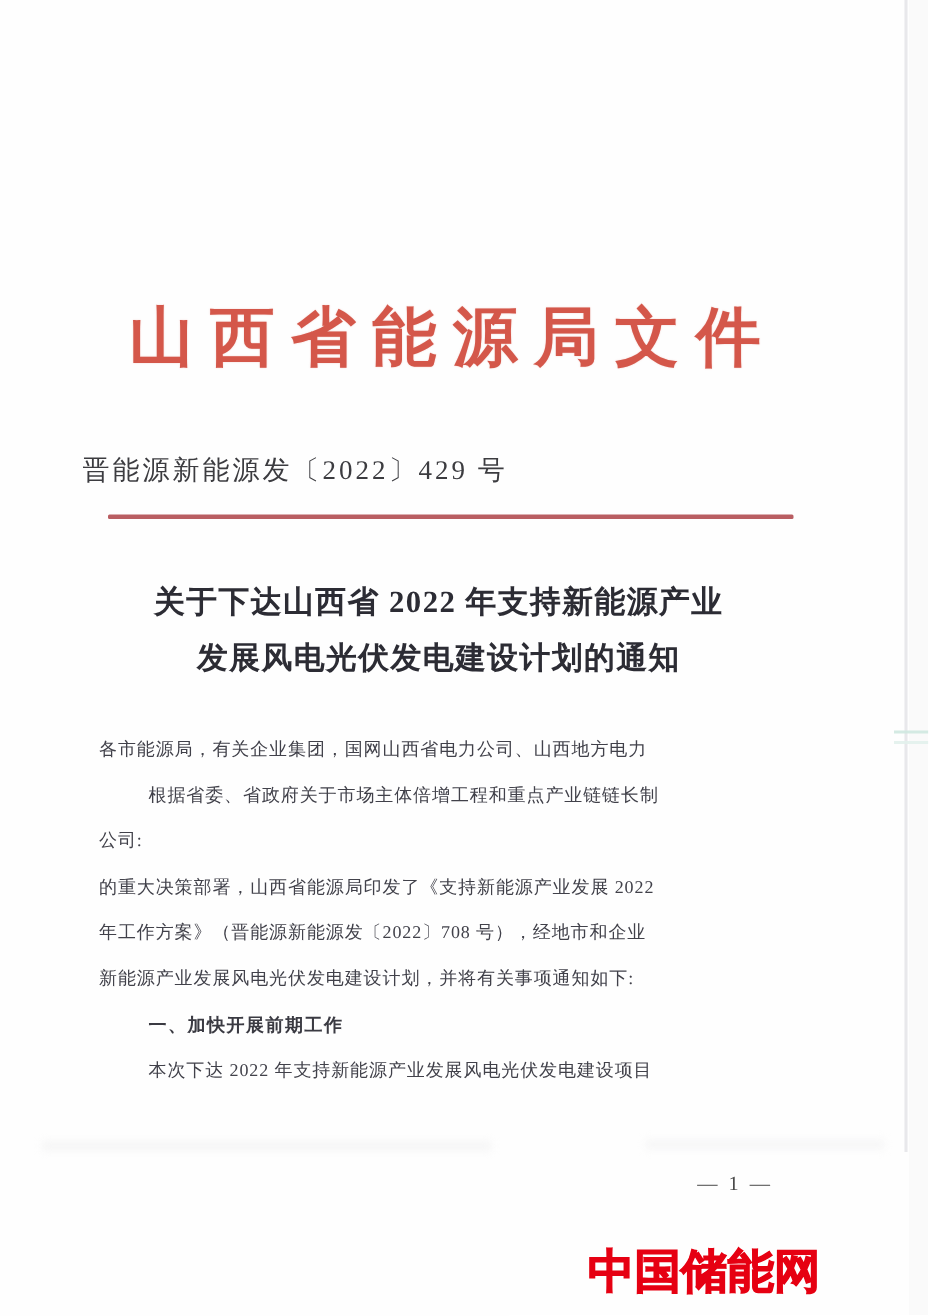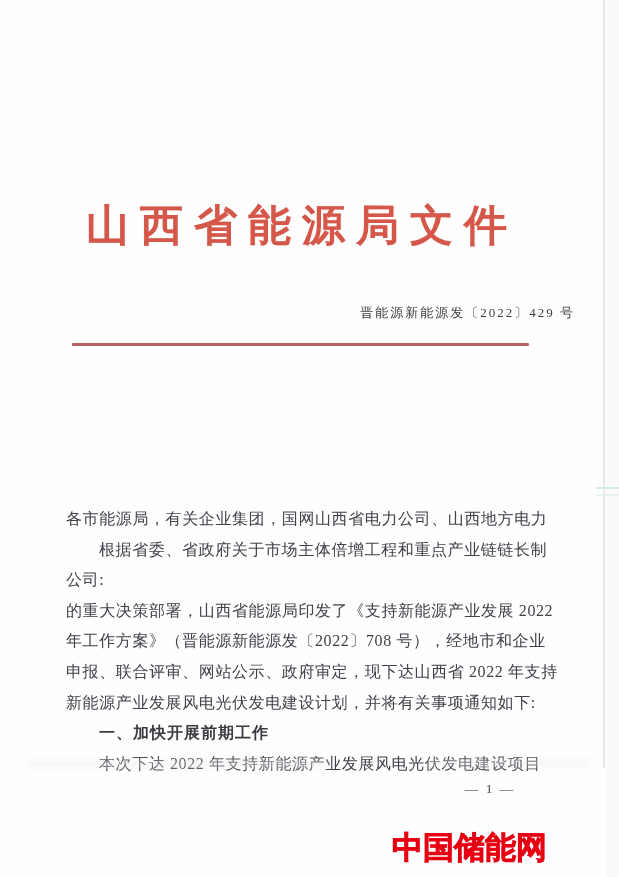--- a/index.html
+++ b/index.html
@@ -17,41 +17,41 @@
     font-size:43px;font-weight:bold;
     color:#d4574a;
     letter-spacing:11px;
     line-height:64px;
     text-shadow:0 0 1px rgba(212,87,74,.35);
     white-space:nowrap;
   }
   
   .doc-number{
     position:absolute;top:301px;left:55px;width:520px;
-    text-align:right;
-    font-size:13px;color:#3c3c40;
+    text-align:left;
+    font-size:18px;color:#3c3c40;
     letter-spacing:2px;line-height:24px;
     white-space:nowrap;
   }
   
   .red-rule{
     position:absolute;top:343px;left:72px;width:457px;height:2.5px;
     background:#b95e62;border-radius:1px;
   }
   
   .doc-title{
     position:absolute;top:384px;left:40px;width:505px;
     text-align:center;
     font-size:20.5px;font-weight:bold;color:#2c2c34;
     line-height:37px;letter-spacing:1px;
   }
   
   .body-block{
-    position:absolute;top:504px;left:66px;width:496px;
-    font-size:16px;color:#41414a;
+    position:absolute;top:484px;left:66px;width:496px;
+    font-size:12px;color:#41414a;
     line-height:30.6px;letter-spacing:0.6px;
   }
   .line{white-space:nowrap;}
   .indent{text-indent:33px;}
   .bold-sans{
     font-family:"Liberation Sans","DejaVu Sans",sans-serif;
     font-weight:bold;color:#3a3a42;letter-spacing:1px;
   }
   
   .page-number{
@@ -105,29 +105,30 @@
 
 <div class="page">
 
   <div class="red-header">山西省能源局文件</div>
 
   <div class="doc-number">晋能源新能源发〔2022〕429 号</div>
 
   <div class="red-rule"></div>
 
   <div class="doc-title">
+    <div>关于下达山西省 2022 年支持新能源产业</div>
+    <div>发展风电光伏发电建设计划的通知</div>
   </div>
 
   <div class="body-block">
     <div class="line">各市能源局，有关企业集团，国网山西省电力公司、山西地方电力</div>
     <div class="line indent">根据省委、省政府关于市场主体倍增工程和重点产业链链长制</div>
     <div class="line">公司:</div>
     <div class="line">的重大决策部署，山西省能源局印发了《支持新能源产业发展 2022</div>
     <div class="line">年工作方案》（晋能源新能源发〔2022〕708 号），经地市和企业</div>
-    <div class="line">申报、联合评审、网站公示、政府审定，现下达山西省 2022 年支持</div>
     <div class="line">新能源产业发展风电光伏发电建设计划，并将有关事项通知如下:</div>
     <div class="line indent bold-sans">一、加快开展前期工作</div>
     <div class="line indent">本次下达 2022 年支持新能源产业发展风电光伏发电建设项目</div>
   </div>
 
   <div class="page-number">— 1 —</div>
 
   <div class="logo">
     <span class="logo-cjk">中国储能网</span>
   </div>

